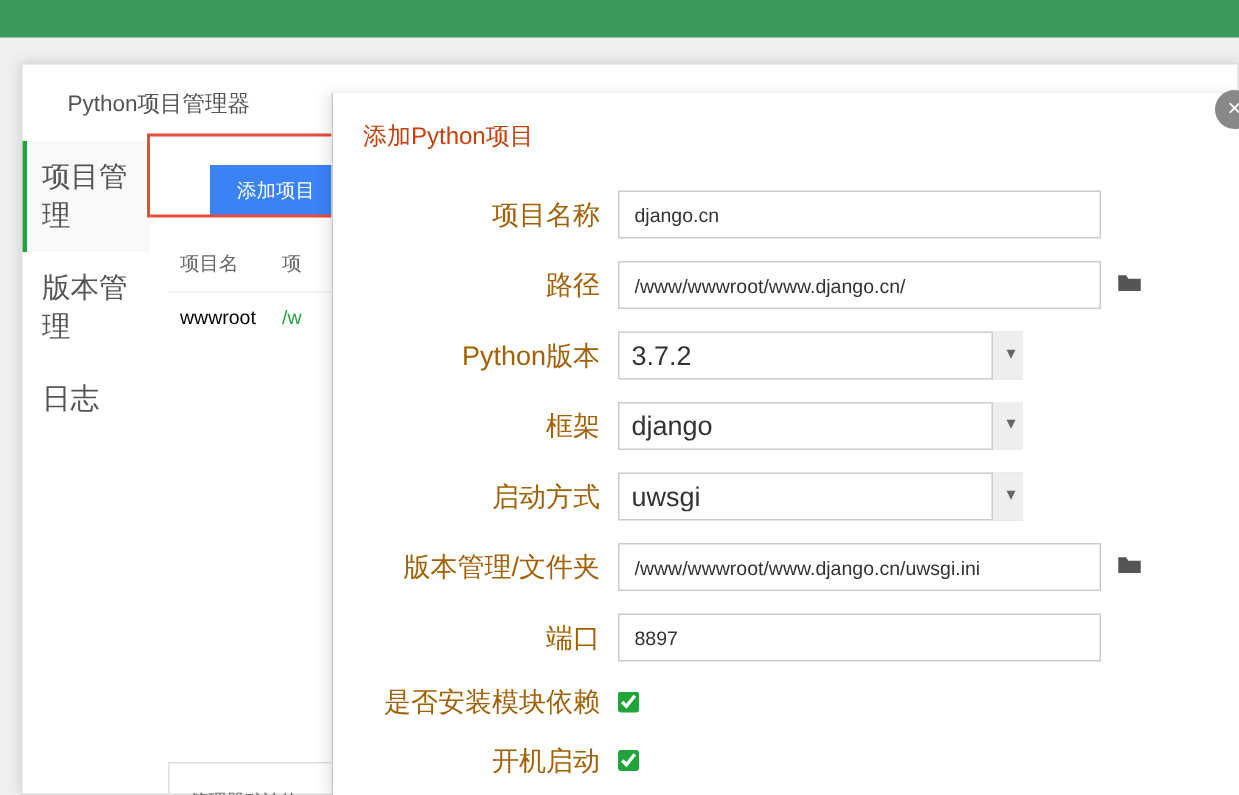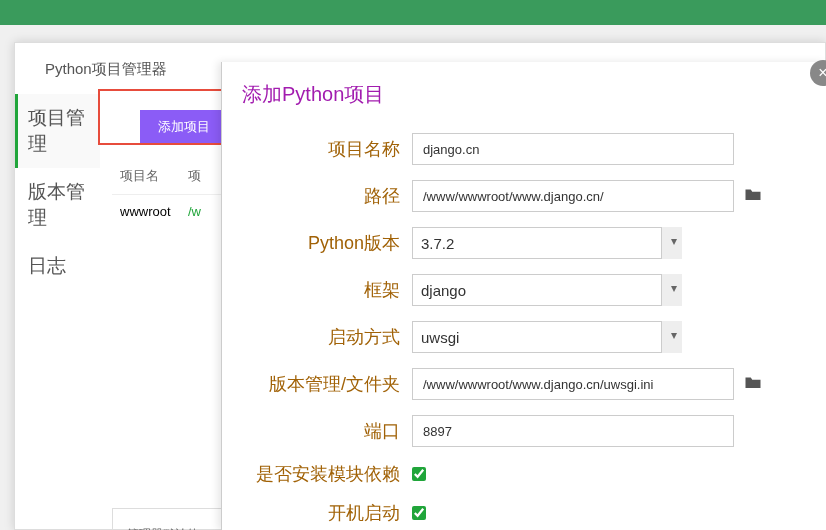--- a/index.html
+++ b/index.html
@@ -23,58 +23,58 @@
     .sidebar-item.active { border-left-color: #20a53a; background: #f9f9f9; }
     
     .content { flex: 1; padding: 10px 12px; position: relative; }
     
     .highlight-box {
       position: absolute; left: -2px; top: -5px; width: 132px; height: 56px;
       border: 2.5px solid #e74c3c; pointer-events: none; z-index: 5;
     }
     
     .add-btn {
-      display: inline-block; background: #8b5cf6; color: #fff; border: none;
+      display: inline-block; background: #3b82f6; color: #fff; border: none;
       padding: 8px 18px; font-size: 13px; cursor: pointer; margin: 6px 0 14px 28px;
     }
     
     .table { width: 100%; font-size: 13px; }
     .table-header { display: flex; padding: 9px 8px; color: #666; }
     .table-row { display: flex; padding: 9px 8px; border-top: 1px solid #eee; }
     .col-name { width: 68px; }
     .col-path { flex: 1; color: #20a53a; }
     
     .info-box {
       margin-top: 280px; border: 1px solid #ddd; padding: 14px; font-size: 12px;
       color: #666; line-height: 1.9;
     }
     
     .modal {
       position: absolute; left: 221px; top: 62px; right: 0; bottom: 0;
       background: #fff; border-left: 1px solid #ccc; box-shadow: -3px 0 8px rgba(0,0,0,0.1);
       z-index: 10;
     }
-    .modal-title { font-size: 20px; padding: 19px 20px 25px 20px; color: #a21caf; }
+    .modal-title { font-size: 16px; padding: 19px 20px 25px 20px; color: #c2410c; }
     .modal-close {
       position: absolute; right: -10px; top: -2px; width: 26px; height: 26px;
       background: #888; border-radius: 50%; color: #fff; display: flex;
       align-items: center; justify-content: center; font-size: 16px; cursor: pointer;
       z-index: 20;
     }
     
     .form { padding: 0 20px; }
     .form-row { display: flex; align-items: center; margin-bottom: 15px; }
     .form-label { width: 170px; text-align: right; padding-right: 12px; font-size: 18px; color: #a16207; }
     .form-input {
       width: 322px; height: 32px; border: 1px solid #ccc; padding: 0 10px;
       font-size: 13px; color: #333; outline: none;
     }
     .form-select {
       width: 270px; height: 32px; border: 1px solid #ccc; padding: 0 8px;
-      font-size: 15px; color: #333; background: #fff; outline: none;
+      font-size: 18px; color: #333; background: #fff; outline: none;
       appearance: none; position: relative;
     }
     .select-wrap { position: relative; display: inline-block; }
     .select-wrap::after {
       content: ''; position: absolute; right: 0; top: 0; width: 20px; height: 32px;
       background: #eee; border-left: 1px solid #ccc; pointer-events: none;
     }
     .select-wrap::before {
       content: '▾'; position: absolute; right: 5px; top: 7px; z-index: 2;
       color: #666; font-size: 12px; pointer-events: none;

